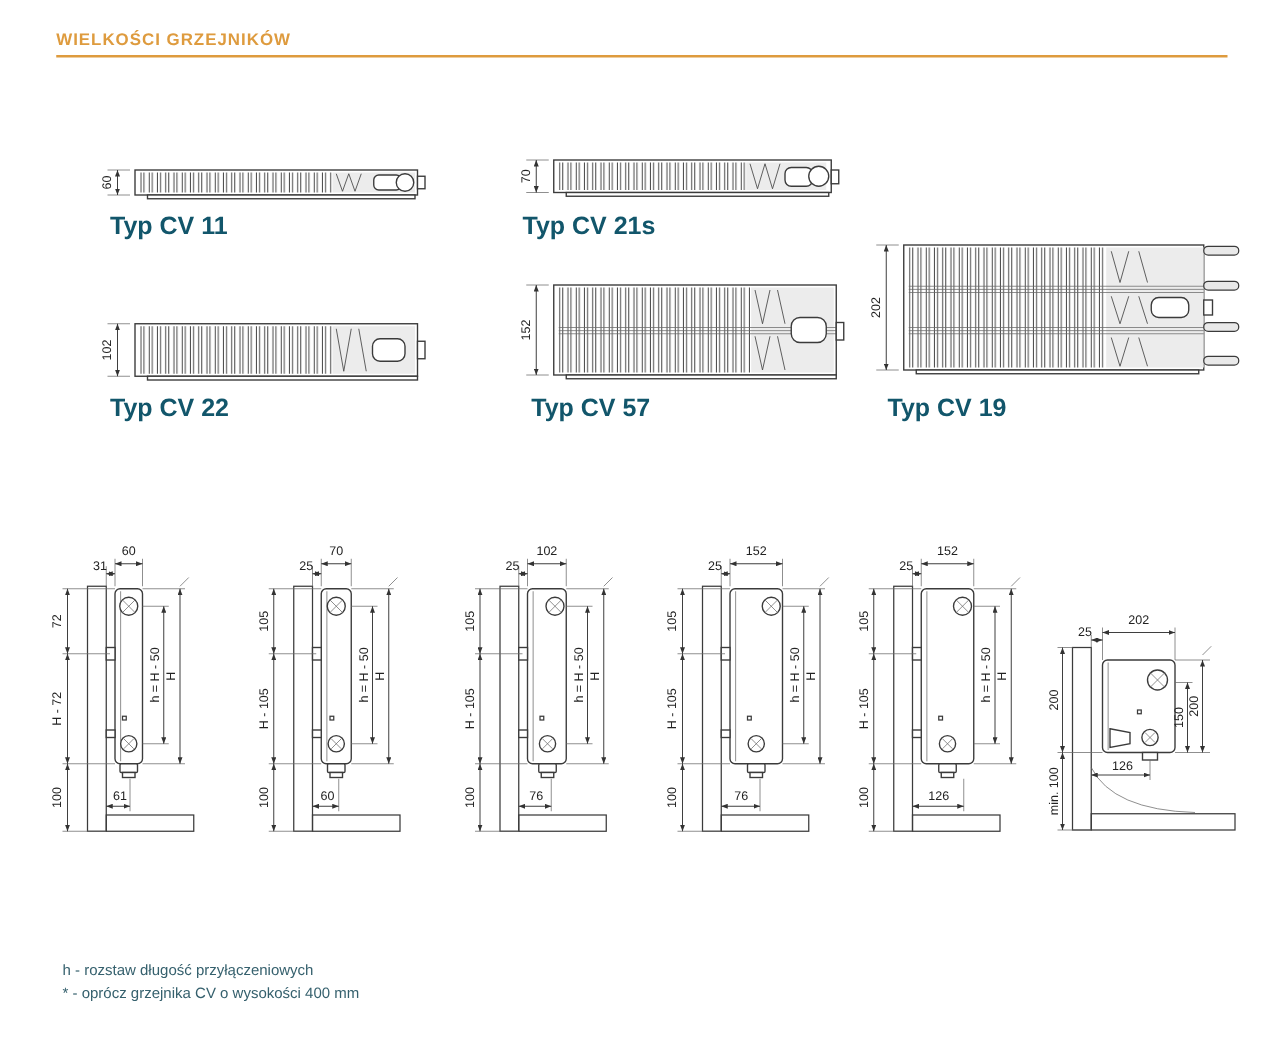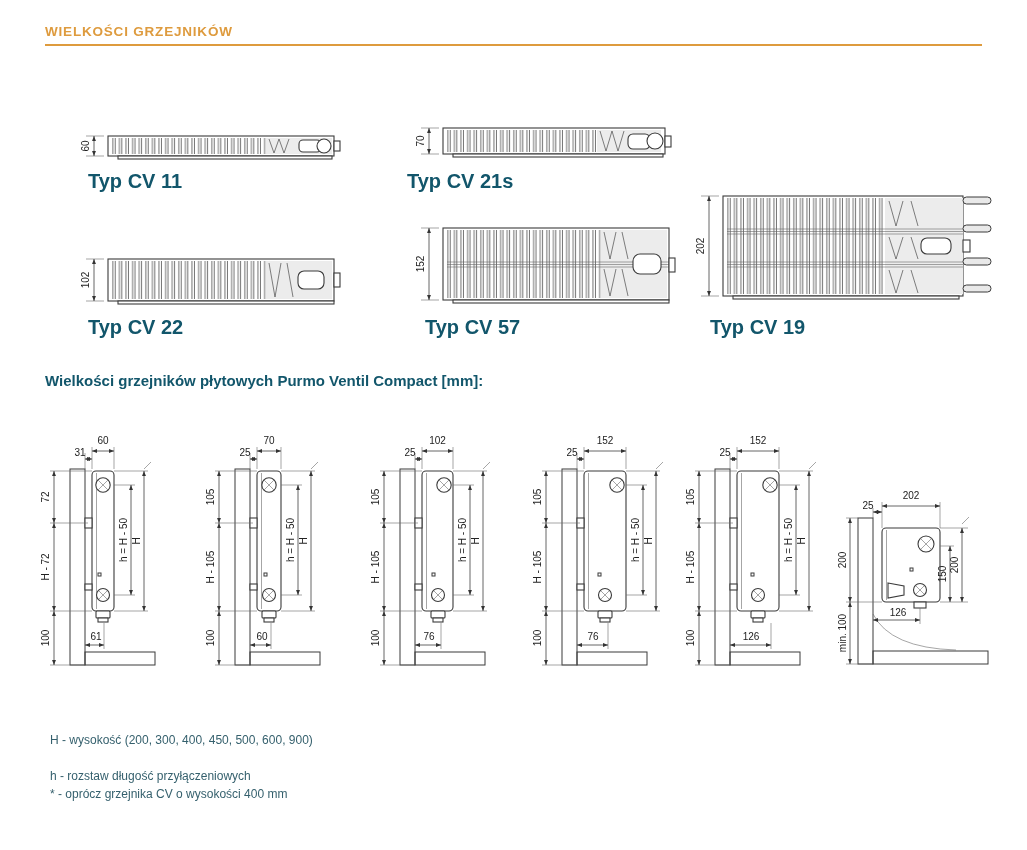--- a/index.html
+++ b/index.html
@@ -71,21 +71,21 @@
       <rect class="lnf" x="30" y="8" width="222" height="26"></rect>
       <rect x="34" y="10" width="150" height="22" fill="url(#fins)"></rect>
       <rect x="184" y="10" width="64" height="22" fill="#ececec"></rect>
       <path class="zig" d="M187 11 L193 31 L199 11 L205 31 L211 11"></path>
       <rect class="lnf" x="215" y="14" width="22" height="15" rx="5"></rect>
       <circle class="lnf" cx="242" cy="21" r="8"></circle>
       <rect class="lnf" x="252" y="16" width="6" height="11"></rect>
       <rect class="lnf" x="40" y="34" width="210" height="3" stroke-width=".6"></rect>
     </g>
   </svg>
-  <div class="typ-label" style="left:407px;top:170px">Typ CV 21s</div>
+  <div class="typ-label" style="left:418px;top:170px">Typ CV 21s</div>
 
   <svg class="diag" style="left:78px;top:249px" width="280" height="68" viewBox="0 0 280 68">
     <g>
       <path class="thin" d="M8 10 H26 M8 52 H26"></path>
       <line class="dim" x1="16" y1="10" x2="16" y2="52" marker-start="url(#arw)" marker-end="url(#arw)"></line>
       <text class="dt" transform="translate(11 31) rotate(-90)" text-anchor="middle">102</text>
     </g>
     <g>
       <rect class="lnf" x="30" y="10" width="226" height="42"></rect>
       <rect x="34" y="12" width="154" height="38" fill="url(#fins)"></rect>
@@ -133,21 +133,20 @@
       <rect class="lnf" x="270" y="52" width="7" height="12"></rect>
       <rect class="lng" x="270" y="9" width="28" height="7" rx="3.5"></rect>
       <rect class="lng" x="270" y="37" width="28" height="7" rx="3.5"></rect>
       <rect class="lng" x="270" y="70" width="28" height="7" rx="3.5"></rect>
       <rect class="lng" x="270" y="97" width="28" height="7" rx="3.5"></rect>
       <rect class="lnf" x="40" y="108" width="226" height="3" stroke-width=".6"></rect>
     </g>
   </svg>
   <div class="typ-label" style="left:710px;top:316px">Typ CV 19</div>
 
-  <div class="sec-title">Wielkości grzejników płytowych Purmo Ventil Compact [mm]:</div>
 
   <svg class="diag" style="left:38px;top:425px" width="160" height="255" viewBox="0 0 160 255">
     <g>
       <rect x="32" y="44" width="15" height="196" fill="url(#hatch)" class="ln" stroke-width=".8"></rect>
       <rect x="47" y="227" width="70" height="13" fill="url(#hatch)" class="ln" stroke-width=".8"></rect>
     </g>
     <g>
       <rect class="lnf" x="54" y="46" width="22" height="140" rx="4"></rect>
       <line class="thin" x1="58.5" y1="48" x2="58.5" y2="184"></line>
       <circle class="lnf" cx="65" cy="60" r="7.2"></circle>
@@ -384,17 +383,16 @@
       <line class="dim" x1="112" y1="84" x2="112" y2="140" marker-start="url(#arw)" marker-end="url(#arw)"></line>
       <line class="dim" x1="124" y1="66" x2="124" y2="140" marker-start="url(#arw)" marker-end="url(#arw)"></line>
       <text class="dt" transform="translate(108 112) rotate(-90)" text-anchor="middle">150</text>
       <text class="dt" transform="translate(120 103) rotate(-90)" text-anchor="middle">200</text>
       <path class="thin" d="M82 146 V162"></path>
       <line class="dim" x1="35" y1="158" x2="82" y2="158" marker-start="url(#arw)" marker-end="url(#arw)"></line>
       <text class="dt" transform="translate(60 154)" text-anchor="middle">126</text>
     </g>
   </svg>
 
-  <div class="fn" style="top:733px">H - wysokość (200, 300, 400, 450, 500, 600, 900)</div>
   <div class="fn" style="top:769px">h - rozstaw długość przyłączeniowych</div>
   <div class="fn" style="top:787px">* - oprócz grzejnika CV o wysokości 400 mm</div>
 
 </div>
 
 </body></html>

